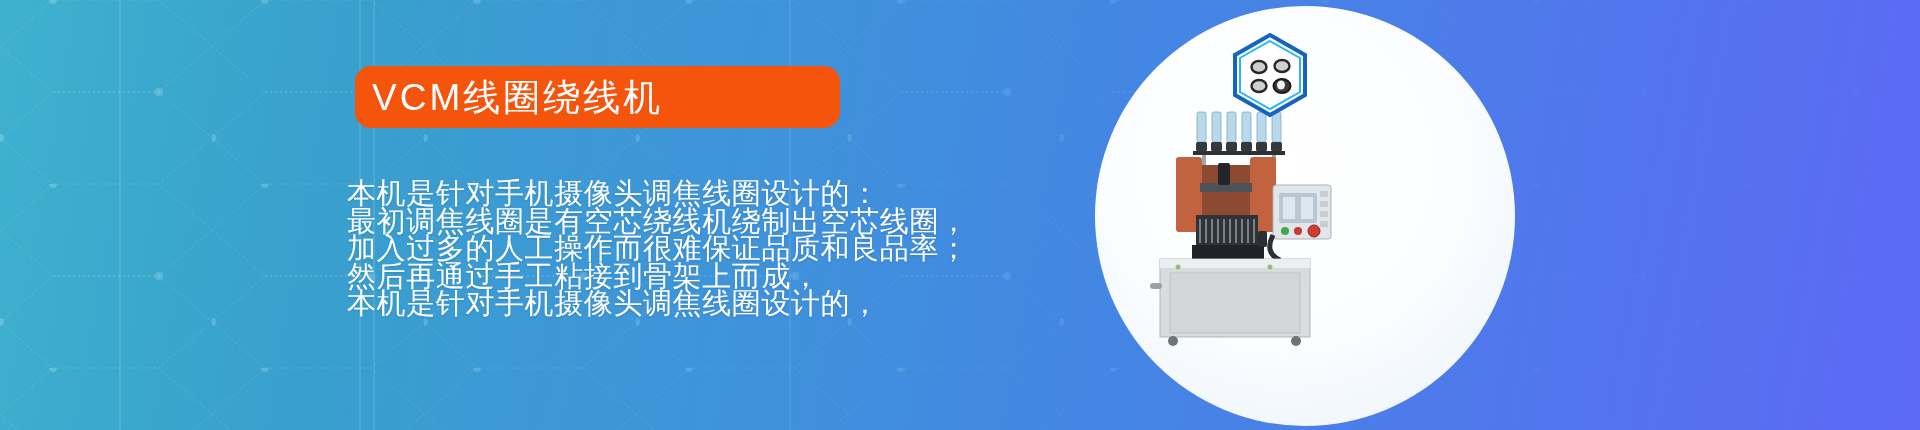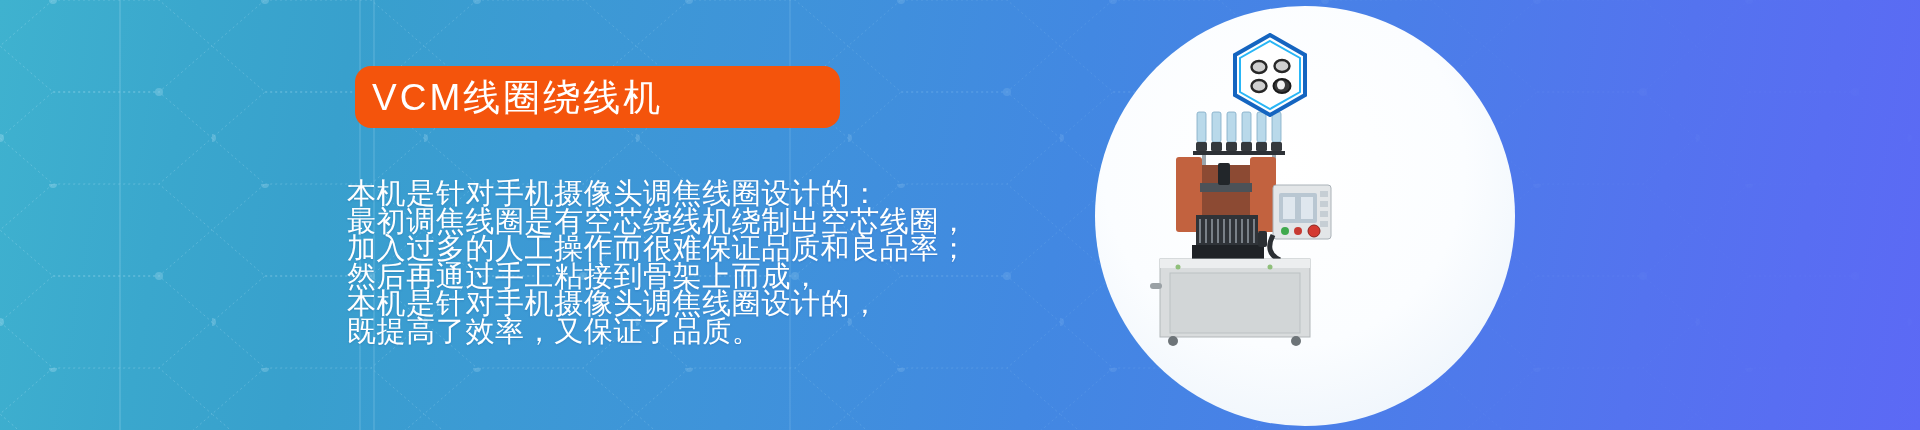--- a/index.html
+++ b/index.html
@@ -217,16 +217,15 @@
   <div class="title-box">
     <span class="title-text">VCM线圈绕线机</span>
   </div>
 
   <div class="desc">
     <div class="desc-line">本机是针对手机摄像头调焦线圈设计的：</div>
     <div class="desc-line">最初调焦线圈是有空芯绕线机绕制出空芯线圈，</div>
     <div class="desc-line">加入过多的人工操作而很难保证品质和良品率；</div>
     <div class="desc-line">然后再通过手工粘接到骨架上而成，</div>
     <div class="desc-line">本机是针对手机摄像头调焦线圈设计的，</div>
-    <div class="desc-line">既提高了效率，又保证了品质。</div>
   </div>
 
 </div>
 
 </body></html>

